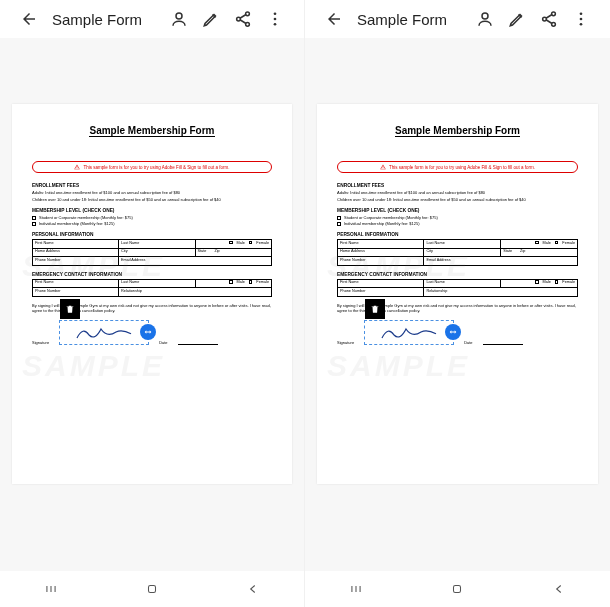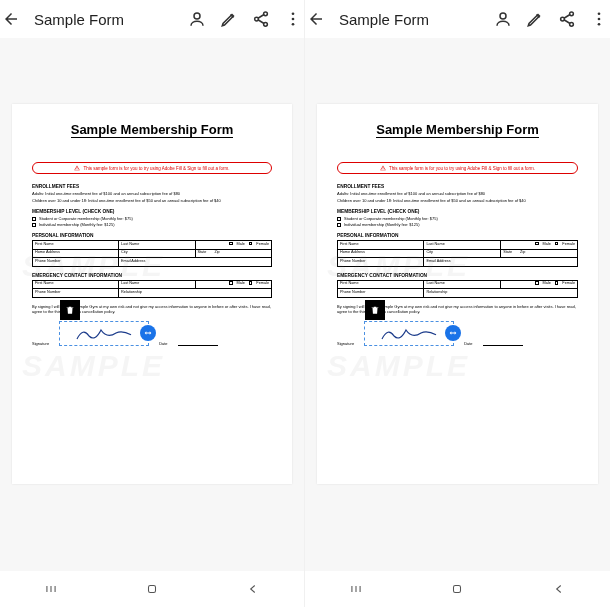--- a/index.html
+++ b/index.html
@@ -1,26 +1,26 @@
 <!DOCTYPE html>
 <html><head>
 <meta charset="utf-8">
 <style>
   * { margin: 0; padding: 0; box-sizing: border-box; }
   body { font-family: Arial, sans-serif; background: #fff; width: 610px; height: 607px; overflow: hidden; }
   .container { display: flex; width: 610px; height: 607px; }
   .pane { width: 305px; display: flex; flex-direction: column; }
   .pane-left { border-right: 1px solid #f0f0f0; }
-  .toolbar { display: flex; align-items: center; height: 38px; padding: 0 2px; gap: 14px; }
+  .toolbar { display: flex; align-items: center; height: 38px; padding: 0 20px; gap: 14px; }
   .toolbar-title { font-size: 15px; color: #222; flex: 1; }
   .toolbar-icon { width: 18px; height: 18px; display: inline-flex; align-items: center; justify-content: center; }
   .toolbar-icon svg { width: 18px; height: 18px; }
   .doc-wrap { flex: 1; background: #f7f7f7; padding: 66px 12px 10px 12px; position: relative; }
   .doc { background: #fff; width: 100%; min-height: 380px; padding: 16px 20px; position: relative; overflow: hidden; box-shadow: 0 0 2px rgba(0,0,0,0.1); }
-  .doc-title { text-align: right; font-weight: bold; font-size: 13px; border-bottom: 1px solid #000; display: inline-block; margin: 0 auto 24px; }
+  .doc-title { text-align: right; font-weight: bold; font-size: 10px; border-bottom: 1px solid #000; display: inline-block; margin: 0 auto 24px; }
   .title-wrap { text-align: center; }
   .warning { border: 0.5px solid #d00; border-radius: 8px; padding: 2px 6px; font-size: 4.5px; color: #d00; text-align: center; margin: 0 0 10px; display: flex; align-items: center; justify-content: center; gap: 3px; }
   .sect-h { font-size: 4.8px; font-weight: bold; margin: 6px 0 2px; }
   .body-t { font-size: 4px; line-height: 1.4; margin-bottom: 1px; }
   .chk-line { display: flex; align-items: center; gap: 3px; margin: 1px 0; font-size: 4px; }
   .chk { width: 4px; height: 4px; border: 0.5px solid #000; display: inline-block; }
   table { width: 100%; border-collapse: collapse; margin-top: 2px; }
   table td { border: 0.5px solid #000; font-size: 3.8px; padding: 0.5px 2px 3px 2px; height: 8px; vertical-align: top; }
   .mf-cell { display: flex; justify-content: flex-end; gap: 4px; align-items: center; }
   .mf-cell .chk { width: 3.5px; height: 3.5px; }

